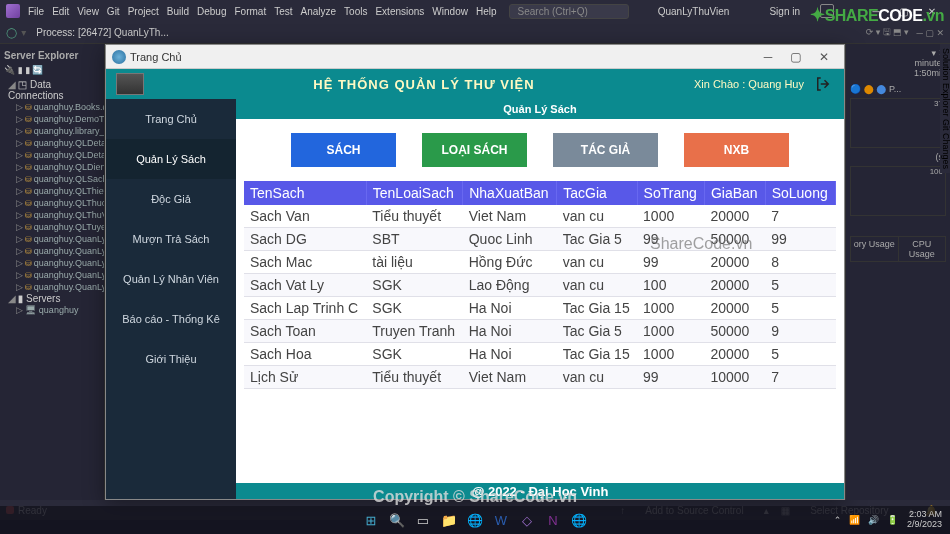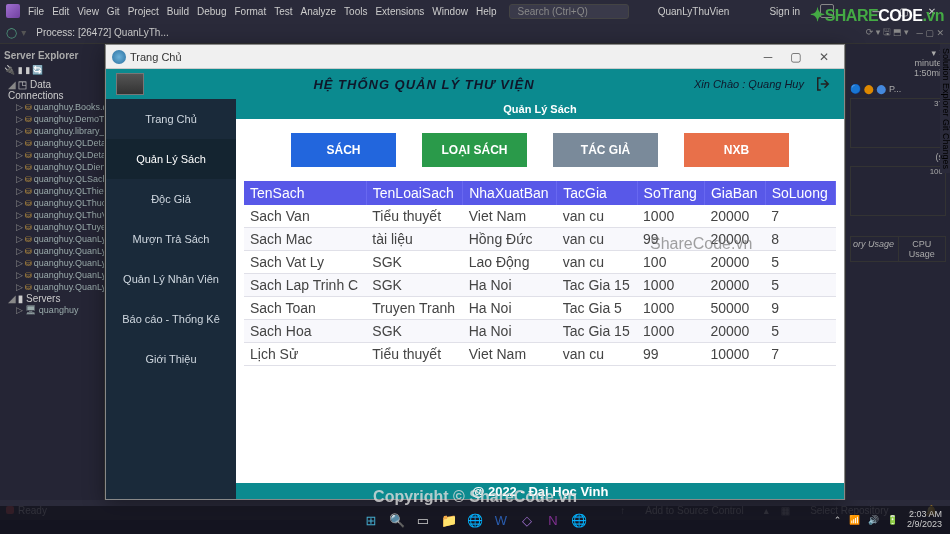--- a/index.html
+++ b/index.html
@@ -39,21 +39,21 @@
 .vs-status .spacer { flex: 1; }
 .vs-status .seg { margin: 0 6px; display:flex; align-items:flex-end; gap:20px;}
 
 
 .app-window { position: absolute; top: 0; left: 0; width: 740px; height: 456px; background: #fff; border: 1px solid #888; box-shadow: 0 4px 20px rgba(0,0,0,.4); display: flex; flex-direction: column; }
 .app-title { height: 24px; background: #f0f0f0; display: flex; align-items: center; padding: 0 6px; font-size: 11px; color: #333; border-bottom: 1px solid #ccc;}
 .app-title .glob { width:14px; height:14px; background: radial-gradient(circle,#6ab0d8,#2a70a0); border-radius:50%; margin-right:4px;}
 .app-title .spacer { flex:1;}
 .app-title .wb { width:28px; text-align:center; font-size:12px; color:#555;}
 
-.app-header { height: 30px; background: #0b8a8f; display: flex; align-items: center; color: #0f172a; font-size: 13px; font-weight: bold; padding: 8px 10px; font-style: italic;}
+.app-header { height: 30px; background: #0b8a8f; display: flex; align-items: center; color: #fef9c3; font-size: 13px; font-weight: bold; padding: 8px 10px;}
 .app-header .logo { width: 28px; height: 22px; background: linear-gradient(#555,#333); margin-right: 10px; border:1px solid #777; position:relative;}
 .app-header .title { flex:1; text-align:center; letter-spacing:1px;}
 .app-header .user { font-size: 11px; font-weight:normal; margin-right: 8px;}
 .app-header .exit { width: 22px; height: 22px; display:flex; align-items:center; justify-content:center;}
 .app-header .exit svg { width:18px; height:18px; stroke:#222; stroke-width:2; fill:none;}
 
 .app-body { flex:1; display:flex; min-height:0;}
 .app-sidebar { width: 130px; background: #1a2a3a; display:flex; flex-direction:column;}
 .app-sidebar .item { height: 40px; display:flex; align-items:center; justify-content:center; color:#d0d8e0; font-size: 11px; cursor:pointer; text-align:center; padding: 0 4px;}
 .app-sidebar .item.active { background:#142430; color:#fff;}
@@ -226,20 +226,29 @@
                   <tr>
                     <td>Sach Van</td>
                     <td>Tiểu thuyết</td>
                     <td>Viet Nam</td>
                     <td>van cu</td>
                     <td>1000</td>
                     <td>20000</td>
                     <td>7</td>
                   </tr>
                   <tr>
+                    <td>Sach DG</td>
+                    <td>SBT</td>
+                    <td>Quoc Linh</td>
+                    <td>Tac Gia 5</td>
+                    <td>99</td>
+                    <td>50000</td>
+                    <td>99</td>
+                  </tr>
+                  <tr>
                     <td>Sach Mac</td>
                     <td>tài liệu</td>
                     <td>Hồng Đức</td>
                     <td>van cu</td>
                     <td>99</td>
                     <td>20000</td>
                     <td>8</td>
                   </tr>
                   <tr>
                     <td>Sach Vat Ly</td>
@@ -301,21 +310,21 @@
     <div style="text-align:right;">1:50min</div>
     <div style="margin-top:6px;font-size:9px;">🔵 <span style="color:#d80;">⬤</span> <span style="color:#48d;">⬤</span> P...</div>
     <div class="graph-area">
         <span class="num" style="top:0">37</span>
       </div>
     <div style="text-align:right;">(s)</div>
     <div class="graph-area">
         <span class="num" style="top:0">100</span>
       </div>
     <div style="display:flex;gap:0;border:1px solid #333;margin-top:20px;">
-      <div style="flex:1;padding:2px;border-right:1px solid #333;font-style:italic;">ory Usage</div>
+      <div style="flex:1;padding:2px;text-align:center;border-right:1px solid #333;">ory Usage</div>
       <div style="flex:1;padding:2px;text-align:center;">CPU Usage</div>
     </div>
   </div>
   <div class="vs-right-tabs">
     <span>Solution Explorer</span>
     <span>Git Changes</span>
   </div>
 </div>
 
 <div class="vs-status">

